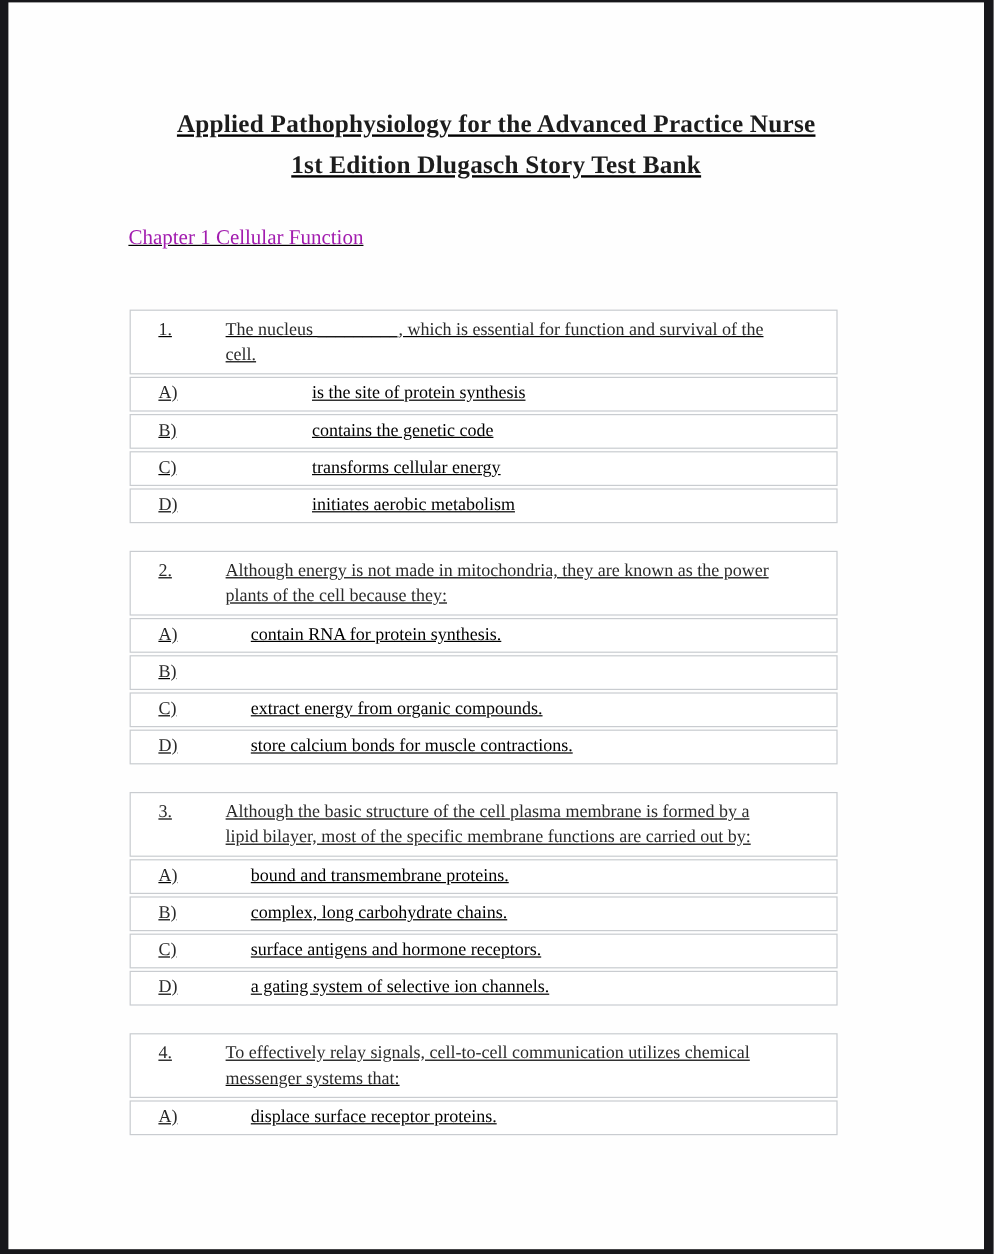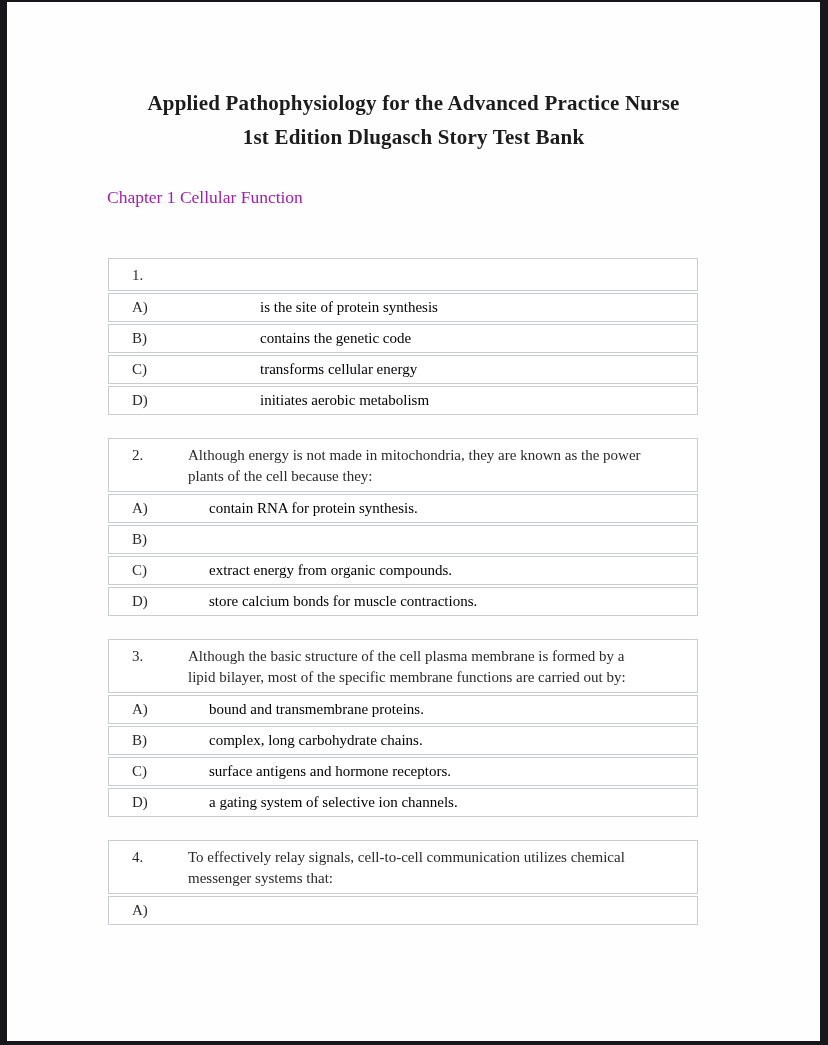--- a/index.html
+++ b/index.html
@@ -8,20 +8,21 @@
     background: #17171b;
     position: relative;
     font-family: "Liberation Serif", "DejaVu Serif", serif;
     overflow: hidden;
   }
   .page {
     position: absolute;
     left: 7px; right: 8px; top: 2px; bottom: 4px;
     background: #fefefe;
     overflow: hidden;
+    text-decoration: underline;
   }
   .doc-title {
     margin-top: 84px;
     text-align: center;
     font-weight: bold;
     font-size: 21px;
     line-height: 34px;
     color: #1c1c1c;
     letter-spacing: 0.2px;
   }
@@ -72,20 +73,24 @@
     <div>1st Edition Dlugasch Story Test Bank</div>
   </div>
 
   <div class="chapter">Chapter 1 Cellular Function</div>
 
   <div class="questions">
 
     <div class="qtable first wide">
       <div class="row q-row">
         <div class="q-num">1.</div>
+        <div class="q-text">
+          <div>The nucleus _________, which is essential for function and survival of the</div>
+          <div>cell.</div>
+        </div>
       </div>
       <div class="row opt-row">
         <div class="opt-letter">A)</div>
         <div class="opt-text">is the site of protein synthesis</div>
       </div>
       <div class="row opt-row">
         <div class="opt-letter">B)</div>
         <div class="opt-text">contains the genetic code</div>
       </div>
       <div class="row opt-row">
@@ -152,17 +157,18 @@
     <div class="qtable">
       <div class="row q-row">
         <div class="q-num">4.</div>
         <div class="q-text">
           <div>To effectively relay signals, cell-to-cell communication utilizes chemical</div>
           <div>messenger systems that:</div>
         </div>
       </div>
       <div class="row opt-row">
         <div class="opt-letter">A)</div>
+        <div class="opt-text">displace surface receptor proteins.</div>
       </div>
     </div>
 
   </div>
 </div>
 
 </body></html>

